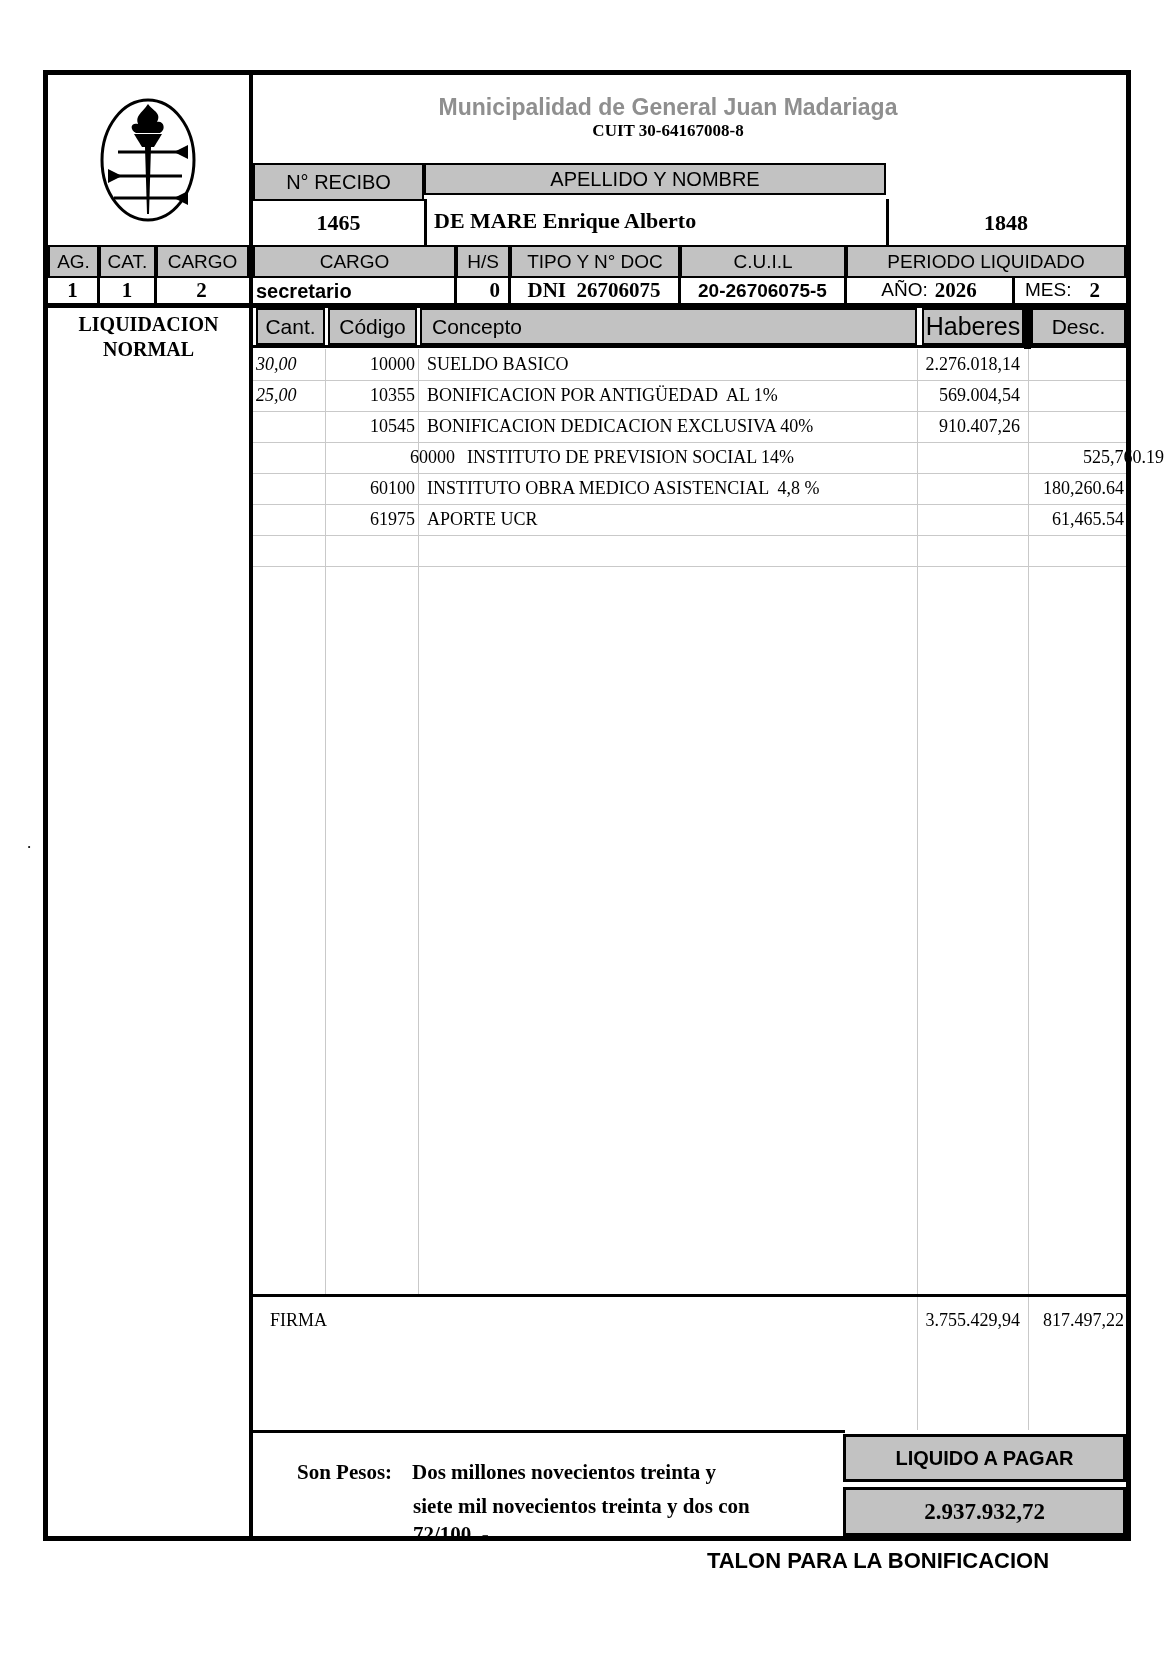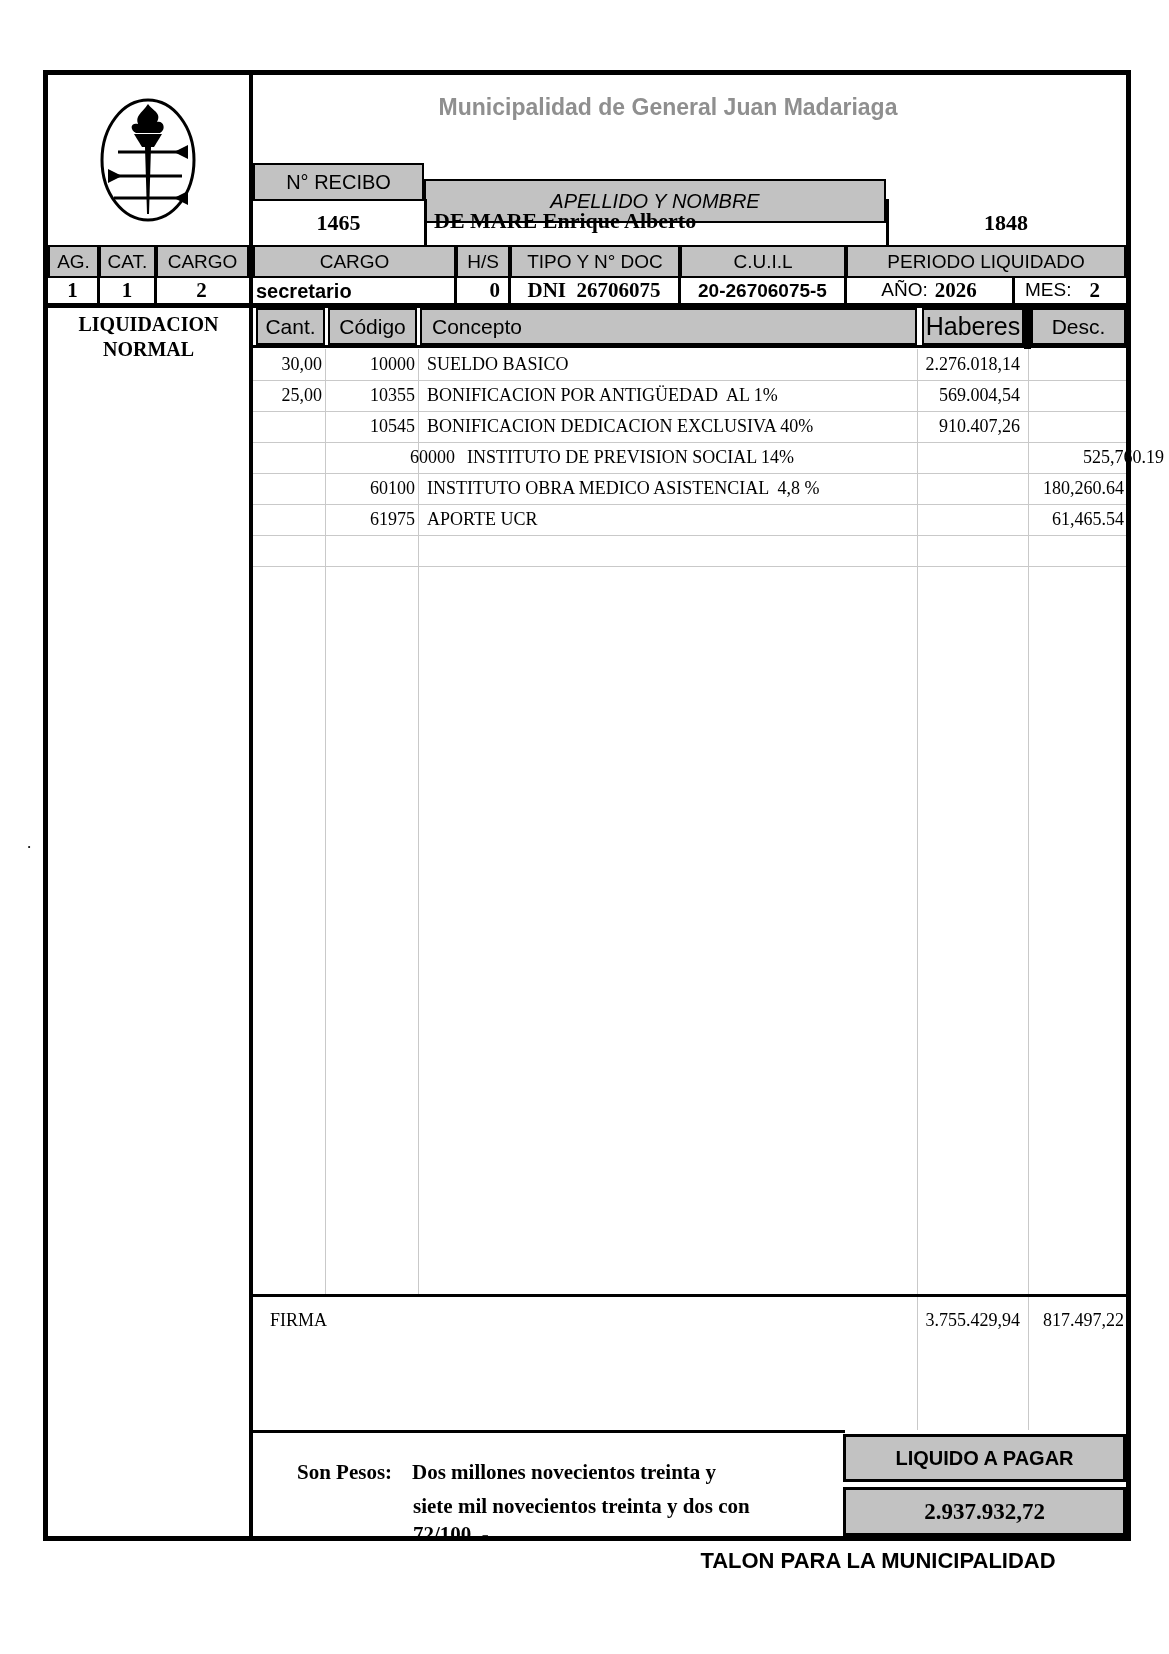--- a/index.html
+++ b/index.html
@@ -11,21 +11,21 @@
   .serif{font-family:"Liberation Serif","DejaVu Serif",serif;}
   .b{font-weight:bold;}
   .ctr{display:flex;align-items:center;justify-content:center;}
   .gcell{position:absolute;box-sizing:border-box;background:#c2c2c2;border:2px solid #000;
          display:flex;align-items:center;justify-content:center;font-size:20px;white-space:pre;}
   .blk{position:absolute;background:#000;}
   .lt {position:absolute;background:#c9c9c9;}
   .t-row{position:absolute;left:0;width:1169px;height:31px;}
   .t-row > div{position:absolute;top:0;height:31px;line-height:31px;font-family:"Liberation Serif",serif;
                font-size:18px;white-space:pre;}
-  .c-cant   {left:256px;width:66px;text-align:right;}
+  .c-cant   {left:256px;width:66px;text-align:left;font-style:italic;}
   .c-codigo {left:330px;width:85px;text-align:right;}
   .c-conc   {left:427px;width:482px;text-align:left;}
   .c-hab    {left:860px;width:160px;text-align:right;}
   .c-desc   {left:1030px;width:94px;text-align:right;}
 </style>
 </head>
 <body>
 
 <div id="page">
 
@@ -44,23 +44,24 @@
       <line x1="40" y1="66" x2="106" y2="66" stroke="#000" stroke-width="3"></line>
       <polygon points="96,66 110,59 110,73" fill="#000"></polygon>
       <line x1="36" y1="90" x2="104" y2="90" stroke="#000" stroke-width="3"></line>
       <polygon points="44,90 30,83 30,97" fill="#000"></polygon>
       <line x1="36" y1="112" x2="104" y2="112" stroke="#000" stroke-width="3"></line>
       <polygon points="96,112 110,105 110,119" fill="#000"></polygon>
     </svg>
   </div>
 
   <div class="abs b sans" style="left:253px;top:94px;width:830px;text-align:center;font-size:23px;color:#8f8f8f;">Municipalidad de General Juan Madariaga</div>
+  <div class="abs b serif" style="left:253px;top:121px;width:830px;text-align:center;font-size:17px;">CUIT 30-64167008-8</div>
 
   <div class="gcell" style="left:253px;top:163px;width:171px;height:38px;">N° RECIBO</div>
-  <div class="gcell" style="left:424px;top:179px;width:462px;height:44px;font-style:italic;">APELLIDO Y NOMBRE</div>
+  <div class="gcell" style="left:424px;top:163px;width:462px;height:32px;">APELLIDO Y NOMBRE</div>
 
   <div class="blk" style="left:424px;top:199px;width:3px;height:46px;"></div>
   <div class="blk" style="left:886px;top:199px;width:3px;height:46px;"></div>
 
   <div class="abs b serif ctr" style="left:253px;top:205px;width:171px;height:36px;font-size:22px;">1465</div>
   <div class="abs b serif" style="left:434px;top:208px;font-size:22px;">DE MARE Enrique Alberto</div>
   <div class="abs b serif ctr" style="left:886px;top:205px;width:240px;height:36px;font-size:22px;">1848</div>
 
   <div class="gcell" style="left:48px;top:245px;width:51px;height:33px;font-size:19px;">AG.</div>
   <div class="gcell" style="left:99px;top:245px;width:57px;height:33px;font-size:19px;">CAT.</div>
@@ -172,15 +173,15 @@
 
   <div class="blk" style="left:253px;top:1430px;width:592px;height:3px;"></div>
   <div class="abs b serif pre" style="left:297px;top:1460px;font-size:21px;">Son Pesos:</div>
   <div class="abs b serif pre" style="left:412px;top:1460px;font-size:21px;">Dos millones novecientos treinta y</div>
   <div class="abs b serif pre" style="left:413px;top:1494px;font-size:21px;">siete mil novecientos treinta y dos con</div>
   <div class="abs b serif pre" style="left:413px;top:1522px;font-size:21px;z-index:3;">72/100 .-</div>
 
   <div class="gcell b" style="left:843px;top:1434px;width:283px;height:48px;border-width:3px;font-size:20px;">LIQUIDO A PAGAR</div>
   <div class="gcell b serif" style="left:843px;top:1487px;width:283px;height:49px;border-width:3px;font-size:23px;">2.937.932,72</div>
 
-  <div class="abs b sans" style="left:648px;top:1548px;width:460px;text-align:center;font-size:22px;">TALON PARA LA MUNICIPALIDAD</div>
+  <div class="abs b sans" style="left:648px;top:1548px;width:460px;text-align:center;font-size:22px;">TALON PARA LA BONIFICACION</div>
 
 </div>
 
 </body></html>

